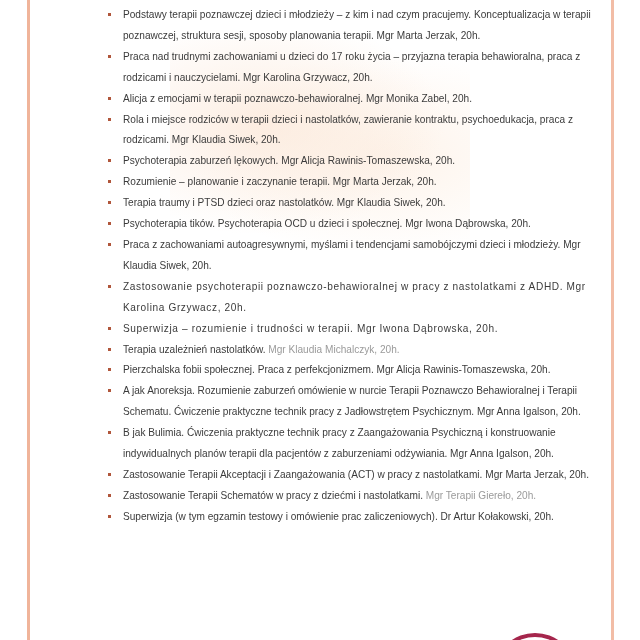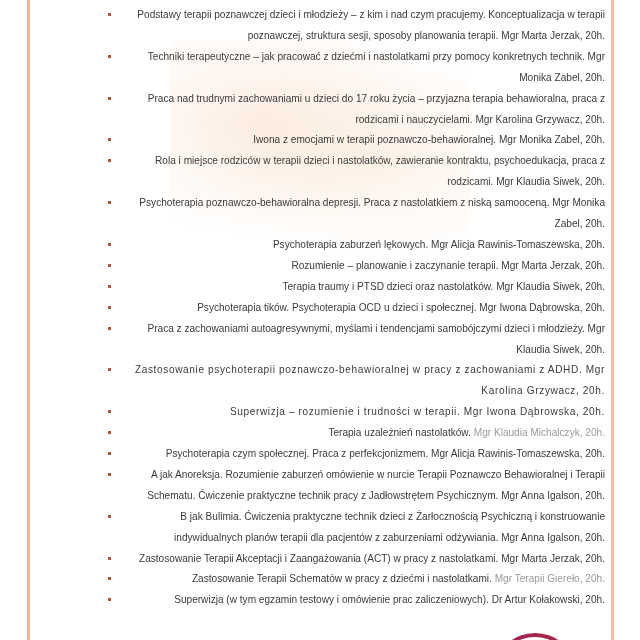--- a/index.html
+++ b/index.html
@@ -75,21 +75,21 @@
   }
 
   li.course-item {
     position: relative;
     padding-left: 123px;
     padding-right: 35px;
     margin: 0;
     font-size: 10.1px;
     line-height: 20.9px;
     color: #3b3b3b;
-    text-align: right;
+    text-align: left;
   }
 
   li.course-item::before {
     content: "";
     position: absolute;
     left: 108px;
     top: 8px;
     width: 3px;
     height: 3px;
     background: #b0563b;
@@ -108,36 +108,34 @@
 </head>
 <body>
 
 <div id="watermark"></div>
 <div id="page-frame-left"></div>
 <div id="page-frame-right"></div>
 
 <div id="content">
   <ul class="course-list">
       <li class="course-item"><span>Podstawy terapii poznawczej dzieci i młodzieży – z kim i nad czym pracujemy. Konceptualizacja w terapii poznawczej, struktura sesji, sposoby planowania terapii. Mgr Marta Jerzak, 20h.</span></li>
-      <li class="course-item"><span>Techniki terapeutyczne – jak pracować z dziećmi i nastolatkami przy pomocy konkretnych technik. Mgr Monika Zabel, 20h.</span></li>
       <li class="course-item"><span>Praca nad trudnymi zachowaniami u dzieci do 17 roku życia – przyjazna terapia behawioralna, praca z rodzicami i nauczycielami. Mgr Karolina Grzywacz, 20h.</span></li>
-      <li class="course-item"><span>Iwona z emocjami w terapii poznawczo-behawioralnej. Mgr Monika Zabel, 20h.</span></li>
+      <li class="course-item"><span>Alicja z emocjami w terapii poznawczo-behawioralnej. Mgr Monika Zabel, 20h.</span></li>
       <li class="course-item"><span>Rola i miejsce rodziców w terapii dzieci i nastolatków, zawieranie kontraktu, psychoedukacja, praca z rodzicami. Mgr Klaudia Siwek, 20h.</span></li>
-      <li class="course-item"><span>Psychoterapia poznawczo-behawioralna depresji. Praca z nastolatkiem z niską samooceną. Mgr Monika Zabel, 20h.</span></li>
       <li class="course-item"><span>Psychoterapia zaburzeń lękowych. Mgr Alicja Rawinis-Tomaszewska, 20h.</span></li>
       <li class="course-item"><span>Rozumienie – planowanie i zaczynanie terapii. Mgr Marta Jerzak, 20h.</span></li>
       <li class="course-item"><span>Terapia traumy i PTSD dzieci oraz nastolatków. Mgr Klaudia Siwek, 20h.</span></li>
       <li class="course-item"><span>Psychoterapia tików. Psychoterapia OCD u dzieci i społecznej. Mgr Iwona Dąbrowska, 20h.</span></li>
       <li class="course-item"><span>Praca z zachowaniami autoagresywnymi, myślami i tendencjami samobójczymi dzieci i młodzieży. Mgr Klaudia Siwek, 20h.</span></li>
-      <li class="course-item tracked"><span>Zastosowanie psychoterapii poznawczo-behawioralnej w pracy z zachowaniami z ADHD. Mgr Karolina Grzywacz, 20h.</span></li>
+      <li class="course-item tracked"><span>Zastosowanie psychoterapii poznawczo-behawioralnej w pracy z nastolatkami z ADHD. Mgr Karolina Grzywacz, 20h.</span></li>
       <li class="course-item tracked"><span>Superwizja – rozumienie i trudności w terapii. Mgr Iwona Dąbrowska, 20h.</span></li>
       <li class="course-item"><span>Terapia uzależnień nastolatków. </span><span class="muted">Mgr Klaudia Michalczyk, 20h.</span></li>
-      <li class="course-item"><span>Psychoterapia czym społecznej. Praca z perfekcjonizmem. Mgr Alicja Rawinis-Tomaszewska, 20h.</span></li>
+      <li class="course-item"><span>Pierzchalska fobii społecznej. Praca z perfekcjonizmem. Mgr Alicja Rawinis-Tomaszewska, 20h.</span></li>
       <li class="course-item"><span>A jak Anoreksja. Rozumienie zaburzeń omówienie w nurcie Terapii Poznawczo Behawioralnej i Terapii Schematu. Ćwiczenie praktyczne technik pracy z Jadłowstrętem Psychicznym. Mgr Anna Igalson, 20h.</span></li>
-      <li class="course-item"><span>B jak Bulimia. Ćwiczenia praktyczne technik dzieci z Żarłocznością Psychiczną i konstruowanie indywidualnych planów terapii dla pacjentów z zaburzeniami odżywiania. Mgr Anna Igalson, 20h.</span></li>
+      <li class="course-item"><span>B jak Bulimia. Ćwiczenia praktyczne technik pracy z Zaangażowania Psychiczną i konstruowanie indywidualnych planów terapii dla pacjentów z zaburzeniami odżywiania. Mgr Anna Igalson, 20h.</span></li>
       <li class="course-item"><span>Zastosowanie Terapii Akceptacji i Zaangażowania (ACT) w pracy z nastolatkami. Mgr Marta Jerzak, 20h.</span></li>
       <li class="course-item"><span>Zastosowanie Terapii Schematów w pracy z dziećmi i nastolatkami. </span><span class="muted">Mgr Terapii Giereło, 20h.</span></li>
       <li class="course-item"><span>Superwizja (w tym egzamin testowy i omówienie prac zaliczeniowych). Dr Artur Kołakowski, 20h.</span></li>
     </ul>
 
 </div>
 
 <div id="seal"></div>
 
 </body></html>

